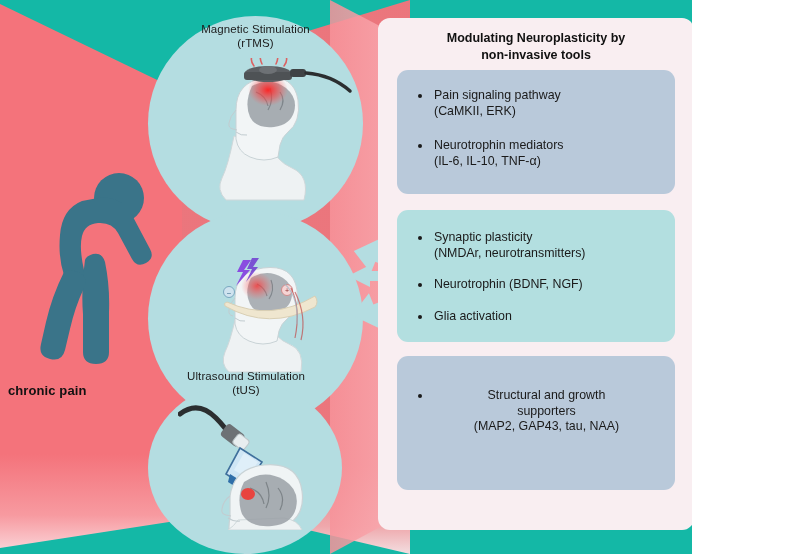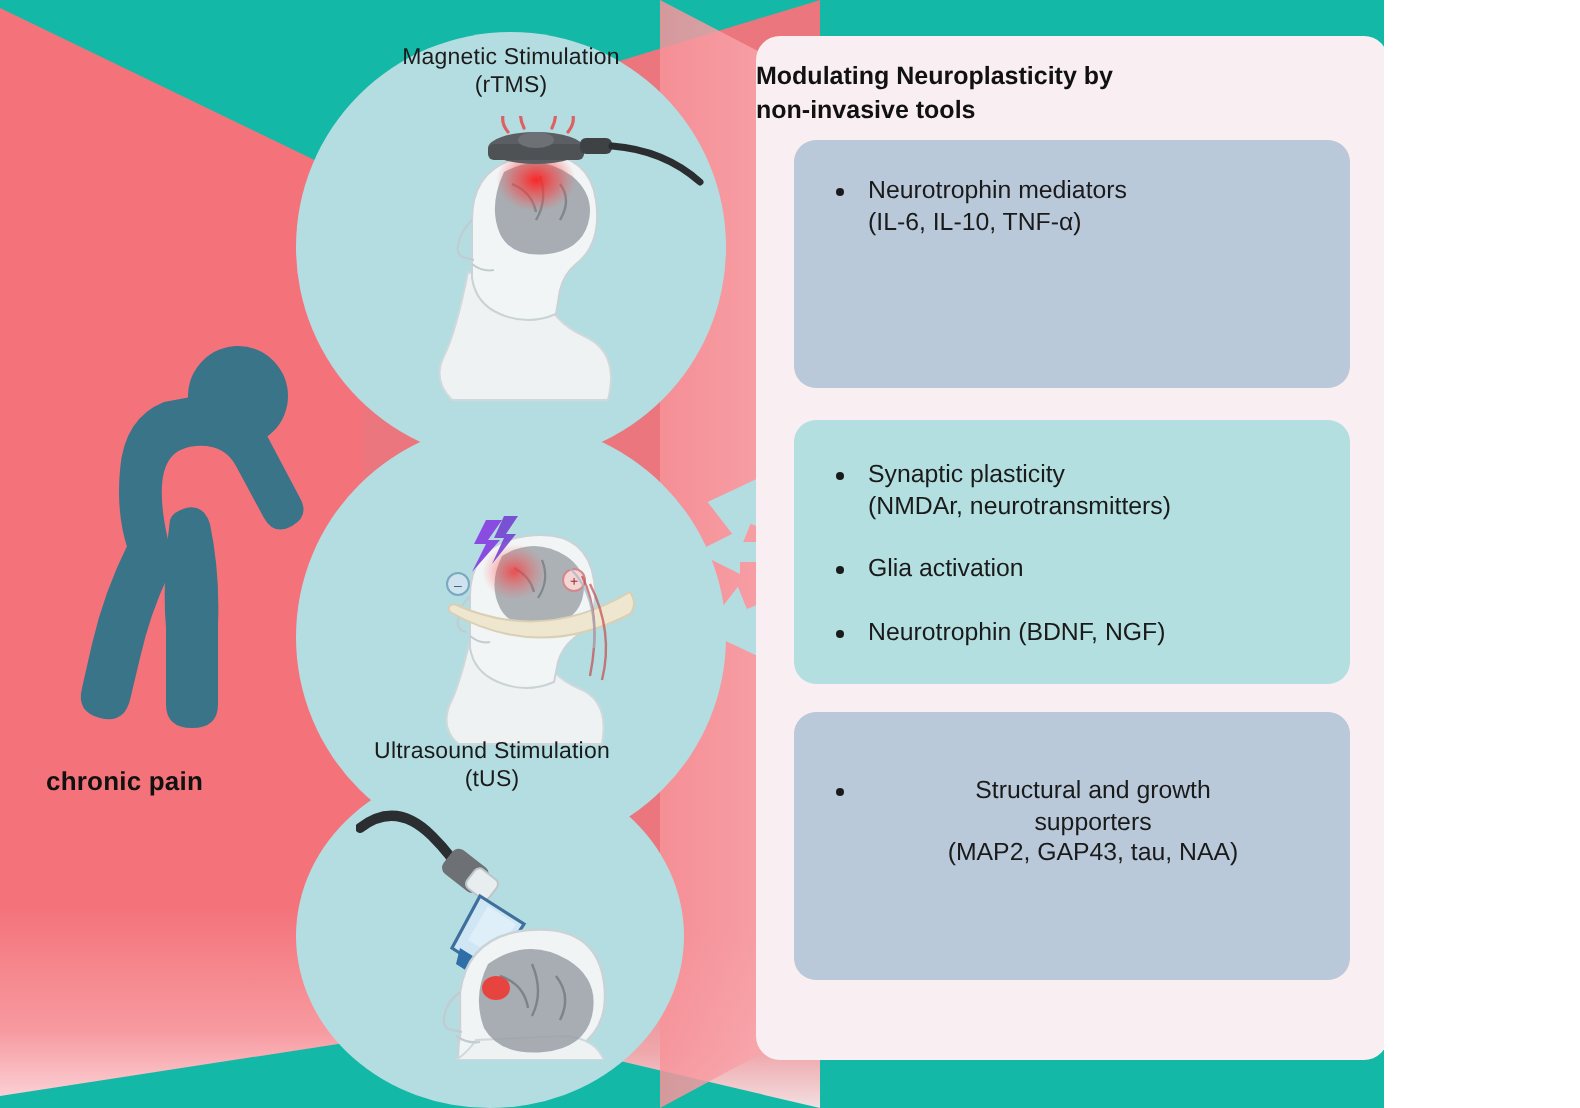--- a/index.html
+++ b/index.html
@@ -55,21 +55,21 @@
 
   
   .arrow{position:absolute;}
 
   
   #right-panel{
     position:absolute;left:378px;top:18px;width:316px;height:512px;
     background:#f9eef1;border-radius:12px;
   }
   #panel-title{
-    position:absolute;left:378px;top:30px;width:316px;text-align:left;
+    position:absolute;left:378px;top:30px;width:316px;text-align:center;
     font-size:12.5px;font-weight:bold;color:#111;line-height:17px;white-space:pre-line;
   }
   .info-box{
     position:absolute;left:397px;width:278px;border-radius:11px;
     box-sizing:border-box;padding:14px 16px 14px 18px;
   }
   #box-1{top:70px;height:124px;background:#b9c9da;}
   #box-2{top:210px;height:132px;background:#b3dfe0;}
   #box-3{top:356px;height:134px;background:#b9c9da;text-align:center;}
   .bullets{list-style:none;margin:0;padding:0;}
@@ -85,21 +85,21 @@
   #box-1 .bullets li{margin-bottom:19px;}
   #box-1{padding-top:18px;}
   #box-2{padding-top:20px;}
   #box-3{padding-top:32px;}
 
   
   .person{position:absolute;}
   .caption{
     position:absolute;font-size:13px;font-weight:bold;color:#111;letter-spacing:.1px;
   }
-  #caption-chronic{left:23px;top:383px;}
+  #caption-chronic{left:8px;top:383px;}
   #caption-relief{left:702px;top:383px;text-align:right;}
 </style>
 </head>
 <body>
 
 <div id="stage">
 
   <div class="layer">
     <div class="coral-wedge"></div>
     <div class="coral-wedge-right"></div>
@@ -213,31 +213,33 @@
     <path d="M4 48 l22 -11 l0 6 l30 0 l0 10 l-30 0 l0 6 z" fill="#b4dde1"></path>
     <path d="M10 78 l24 26 l0 -12 l22 0 l0 -16 l-22 0 l0 -12 z" fill="#b4dde1" transform="rotate(-22 33 88)"></path>
   </svg>
 
   <div id="right-panel"></div>
   <div id="panel-title">Modulating Neuroplasticity by
 non-invasive tools</div>
 
   <div class="info-box" id="box-1">
     <ul class="bullets">
+      <li>Pain signaling pathway
+(CaMKII, ERK)</li>
       <li>Neurotrophin mediators
 (IL-6, IL-10, TNF-α)</li>
     </ul>
   </div>
 
   <div class="info-box" id="box-2">
     <ul class="bullets">
       <li>Synaptic plasticity
 (NMDAr, neurotransmitters)</li>
+      <li>Neurotrophin (BDNF, NGF)</li>
       <li>Glia activation</li>
-      <li>Neurotrophin (BDNF, NGF)</li>
     </ul>
   </div>
 
   <div class="info-box" id="box-3">
     <ul class="bullets">
       <li>Structural and growth
 supporters
 (MAP2, GAP43, tau, NAA)</li>
     </ul>
   </div>

